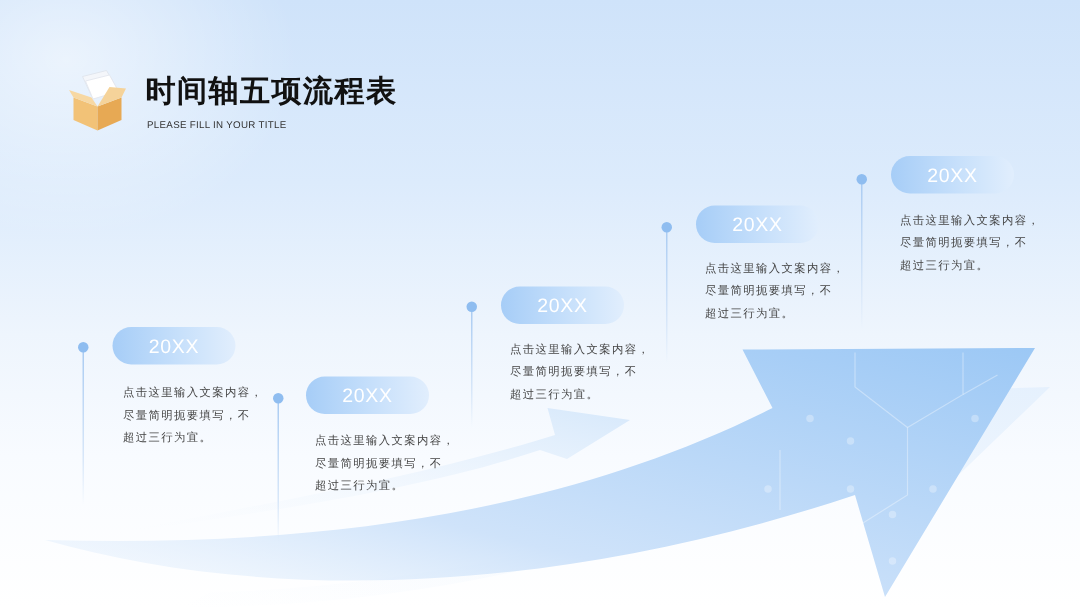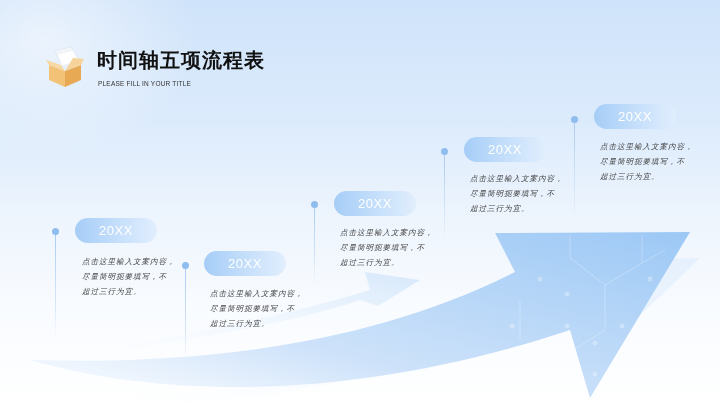--- a/index.html
+++ b/index.html
@@ -14,21 +14,21 @@
     letter-spacing:1px; white-space:nowrap; }
   .subtitle { position:absolute; left:98px; top:80px; font-size:6.5px; color:#333;
     font-family:"Liberation Sans",sans-serif; white-space:nowrap; letter-spacing:0.2px; }
   .box-icon { position:absolute; left:45px; top:45px; width:40px; height:44px; }
   .vline { position:absolute; width:1px; background: linear-gradient(180deg,#a9cbf2 0%, #d8e7f9 70%, rgba(220,235,250,0) 100%); }
   .dot { position:absolute; width:7px; height:7px; border-radius:50%; background:#8fbdf0; }
   .pill { position:absolute; width:82px; height:25px; border-radius:13px;
     background: linear-gradient(90deg,#a6cdf7 0%,#c7e0fb 55%,#e1eefd 100%);
     color:#fff; font-size:13px; text-align:center; line-height:25px;
     font-family:"Liberation Sans",sans-serif; letter-spacing:0.5px; }
-  .desc { position:absolute; width:100px; font-size:7.6px; color:#444; line-height:14.8px; letter-spacing:0.9px;font-style:italic; }
+  .desc { position:absolute; width:100px; font-size:7.6px; color:#444; line-height:14.8px; letter-spacing:0.9px; }
   .desc span { display:block; white-space:nowrap; }
 </style>
 </head>
 <body>
 
 <div class="slide">
   <div class="haze"></div>
 
   <svg class="deco" width="720" height="405" viewBox="0 0 720 405">
     <defs>

